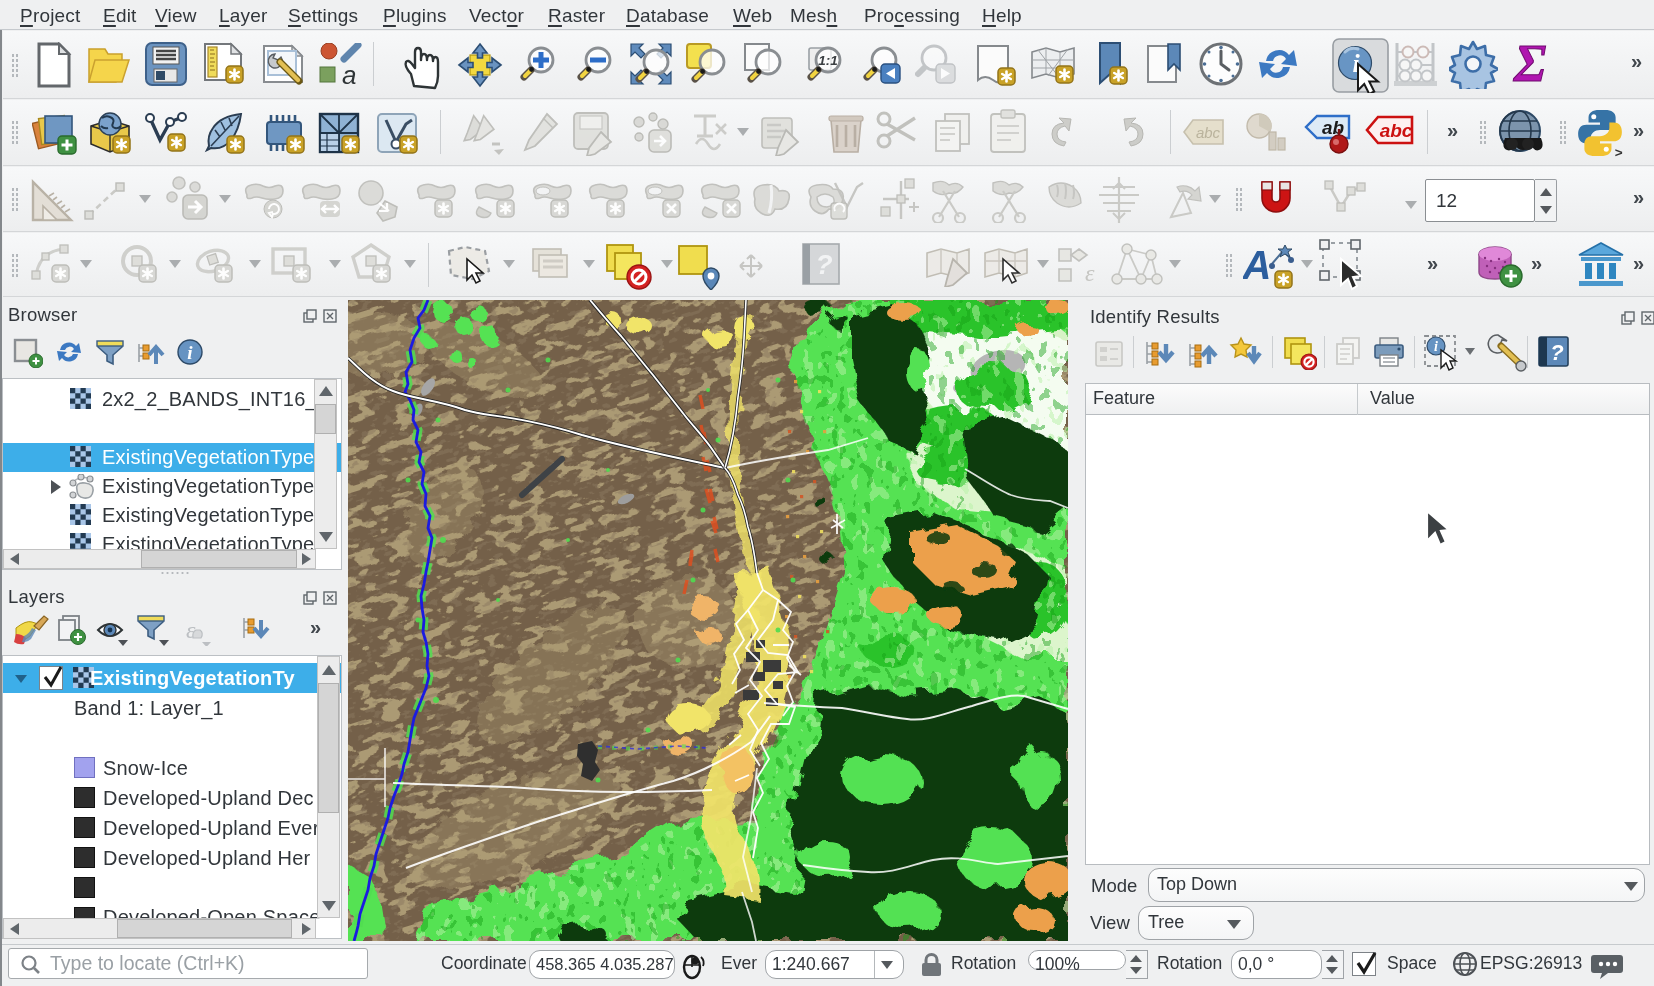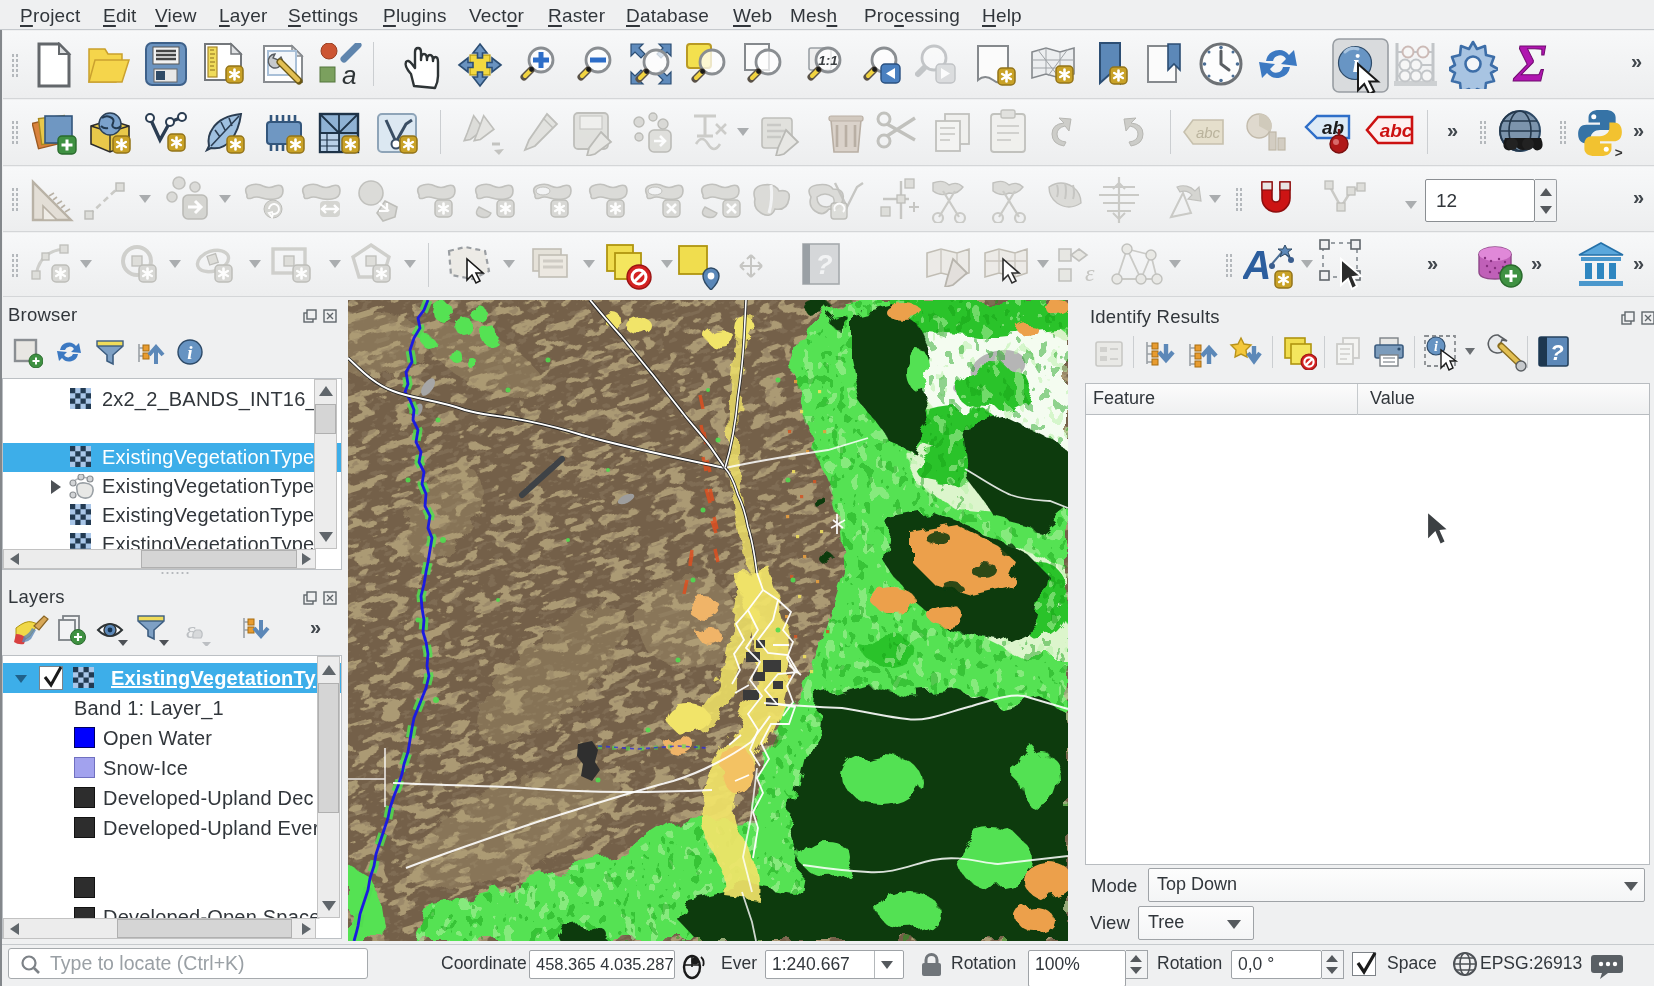--- a/index.html
+++ b/index.html
@@ -23,21 +23,21 @@
 .ptitle{position:absolute;font-size:18.5px;color:#31363b;letter-spacing:0.2px}
 .treebox{position:absolute;background:#fff;border:1px solid #bcc0c4}
 .trow{position:absolute;left:0;width:100%;height:29px;font-size:20px;line-height:29px;white-space:nowrap;overflow:hidden;letter-spacing:0.2px}
 .sel{background:#3daee9;color:#fff}
 .sbv{position:absolute;background:#ececec;border:1px solid #c2c2c2}
 .sbh{position:absolute;background:#ececec;border:1px solid #c2c2c2}
 .sbthumb{position:absolute;background:#d5d5d5;border:1px solid #b0b0b0}
 .tri{position:absolute;width:0;height:0}
 #rightdock{position:absolute;left:1081px;top:298px;width:573px;height:646px;background:#eff0f1}
 #statusbar{position:absolute;left:0;top:944px;width:1654px;height:42px;background:#eff0f1;border-top:1px solid #c6cacd;font-size:17.5px}
-.inbox{position:absolute;background:#fff;border:1px solid #9fa3a7;border-radius:2px;font-size:17.5px}
+.inbox{position:absolute;background:#fff;border:1px solid #9fa3a7;border-radius:11px;font-size:17.5px}
 #map{position:absolute;left:348px;top:300px;width:720px;height:641px;background:#7c6a51;overflow:hidden}
 .swatch{position:absolute;width:21px;height:21px;top:4px}
 .lbl{position:absolute;white-space:nowrap}
 </style></head>
 <body>
 <div id="app">
 <svg width="0" height="0" style="position:absolute">
       <defs>
 <g id="mag">
           <circle cx="25" cy="16" r="12" fill="#ffffff" fill-opacity="0.75" stroke="#8a8e92" stroke-width="2.8"></circle>
@@ -836,40 +836,40 @@
  <div class="trow sel" style="top:7px;height:30px;line-height:30px">
           <span class="tri" style="left:12px;top:12px;border-left:6px solid transparent;border-right:6px solid transparent;border-top:8px solid #20618a"></span>
           <span class="abs" style="left:36px;top:3px;width:24px;height:24px;background:#fff;border:1px solid #7d8287">
             <svg class="abs" style="left:2px;top:-2px" width="22" height="26">
               <path d="M3,12 l6,8 10,-18" fill="none" stroke="#1a1a1a" stroke-width="3"></path>
             </svg>
           </span>
           <svg class="abs" style="left:70px;top:4px" width="23" height="23">
             <use href="#checker"></use>
           </svg>
-          <span class="lbl" style="left:108px;font-weight:bold;text-decoration:underline">ExistingVegetationTy</span>
+          <span class="lbl" style="left:87px;font-weight:bold;">ExistingVegetationTy</span>
         </div>
  <div class="trow" style="top:37px;height:30px;line-height:30px">
           <span class="lbl" style="left:71px">Band 1: Layer_1</span>
-        </div>
- <div class="trow" style="top:67px;height:30px;line-height:30px">
-          <span class="swatch" style="left:71px;background:#0000fe;border:1px solid #000060"></span>
-          <span class="lbl" style="left:100px">Open Water</span>
         </div>
  <div class="trow" style="top:97px;height:30px;line-height:30px">
           <span class="swatch" style="left:71px;background:#a2a2ee;border:1px solid #7070c0"></span>
           <span class="lbl" style="left:100px">Snow-Ice</span>
         </div>
  <div class="trow" style="top:127px;height:30px;line-height:30px">
           <span class="swatch" style="left:71px;background:#2d2d2d;border:1px solid #111"></span>
           <span class="lbl" style="left:100px">Developed-Upland Dec</span>
         </div>
  <div class="trow" style="top:157px;height:30px;line-height:30px">
           <span class="swatch" style="left:71px;background:#2d2d2d;border:1px solid #111"></span>
           <span class="lbl" style="left:100px">Developed-Upland Ever</span>
+        </div>
+ <div class="trow" style="top:187px;height:30px;line-height:30px">
+          <span class="swatch" style="left:71px;background:#2d2d2d;border:1px solid #111"></span>
+          <span class="lbl" style="left:100px">Developed-Upland Her</span>
         </div>
  <div class="trow" style="top:217px;height:30px;line-height:30px">
           <span class="swatch" style="left:71px;background:#2d2d2d;border:1px solid #111"></span>
         </div>
  <div class="trow" style="top:247px;height:17px">
           <span class="swatch" style="left:71px;background:#2d2d2d;border:1px solid #111"></span>
           <span class="lbl" style="left:100px">Developed-Open Space</span>
         </div>
  <div class="sbv" style="left:314px;top:0;width:23px;height:262px">
           <span class="tri" style="left:4px;top:8px;border-left:7px solid transparent;border-right:7px solid transparent;border-bottom:10px solid #60666b"></span>
@@ -1251,21 +1251,21 @@
 <div class="inbox" style="left:765px;top:5px;width:139px;height:29px">
         <span class="lbl" style="left:6px;top:3px">1:240.667</span>
         <span style="position:absolute;left:108px;top:0;width:29px;height:27px;border-left:1px solid #b4b8bb"></span>
         <span class="tri" style="left:115px;top:10px;border-left:6.5px solid transparent;border-right:6.5px solid transparent;border-top:8px solid #55595d"></span>
       </div>
 <svg class="abs" style="left:920px;top:7px" width="24" height="26">
         <rect x="2" y="11" width="19" height="13" rx="2" fill="#70757a"></rect>
         <path d="M6,11 V8 a5.5,5.5 0 0,1 11,0 v3" fill="none" stroke="#70757a" stroke-width="3"></path>
       </svg>
 <span class="lbl" style="left:951px;top:8px">Rotation</span>
-<div class="inbox" style="left:1028px;top:5px;width:98px;height:37px">
+<div class="inbox" style="left:1028px;top:5px;width:98px;height:20px">
         <span class="lbl" style="left:6px;top:3px">100%</span>
       </div>
 <div style="position:absolute;left:1126px;top:5px;width:22px;height:29px;background:#f2f3f4;border:1px solid #9fa3a7;border-left:none">
         <span class="tri" style="left:4px;top:4px;border-left:6px solid transparent;border-right:6px solid transparent;border-bottom:7px solid #55595d"></span>
         <span class="tri" style="left:4px;top:16px;border-left:6px solid transparent;border-right:6px solid transparent;border-top:7px solid #55595d"></span>
       </div>
 <span class="lbl" style="left:1157px;top:8px">Rotation</span>
 <div class="inbox" style="left:1231px;top:5px;width:91px;height:29px">
         <span class="lbl" style="left:6px;top:3px">0,0 °</span>
       </div>

